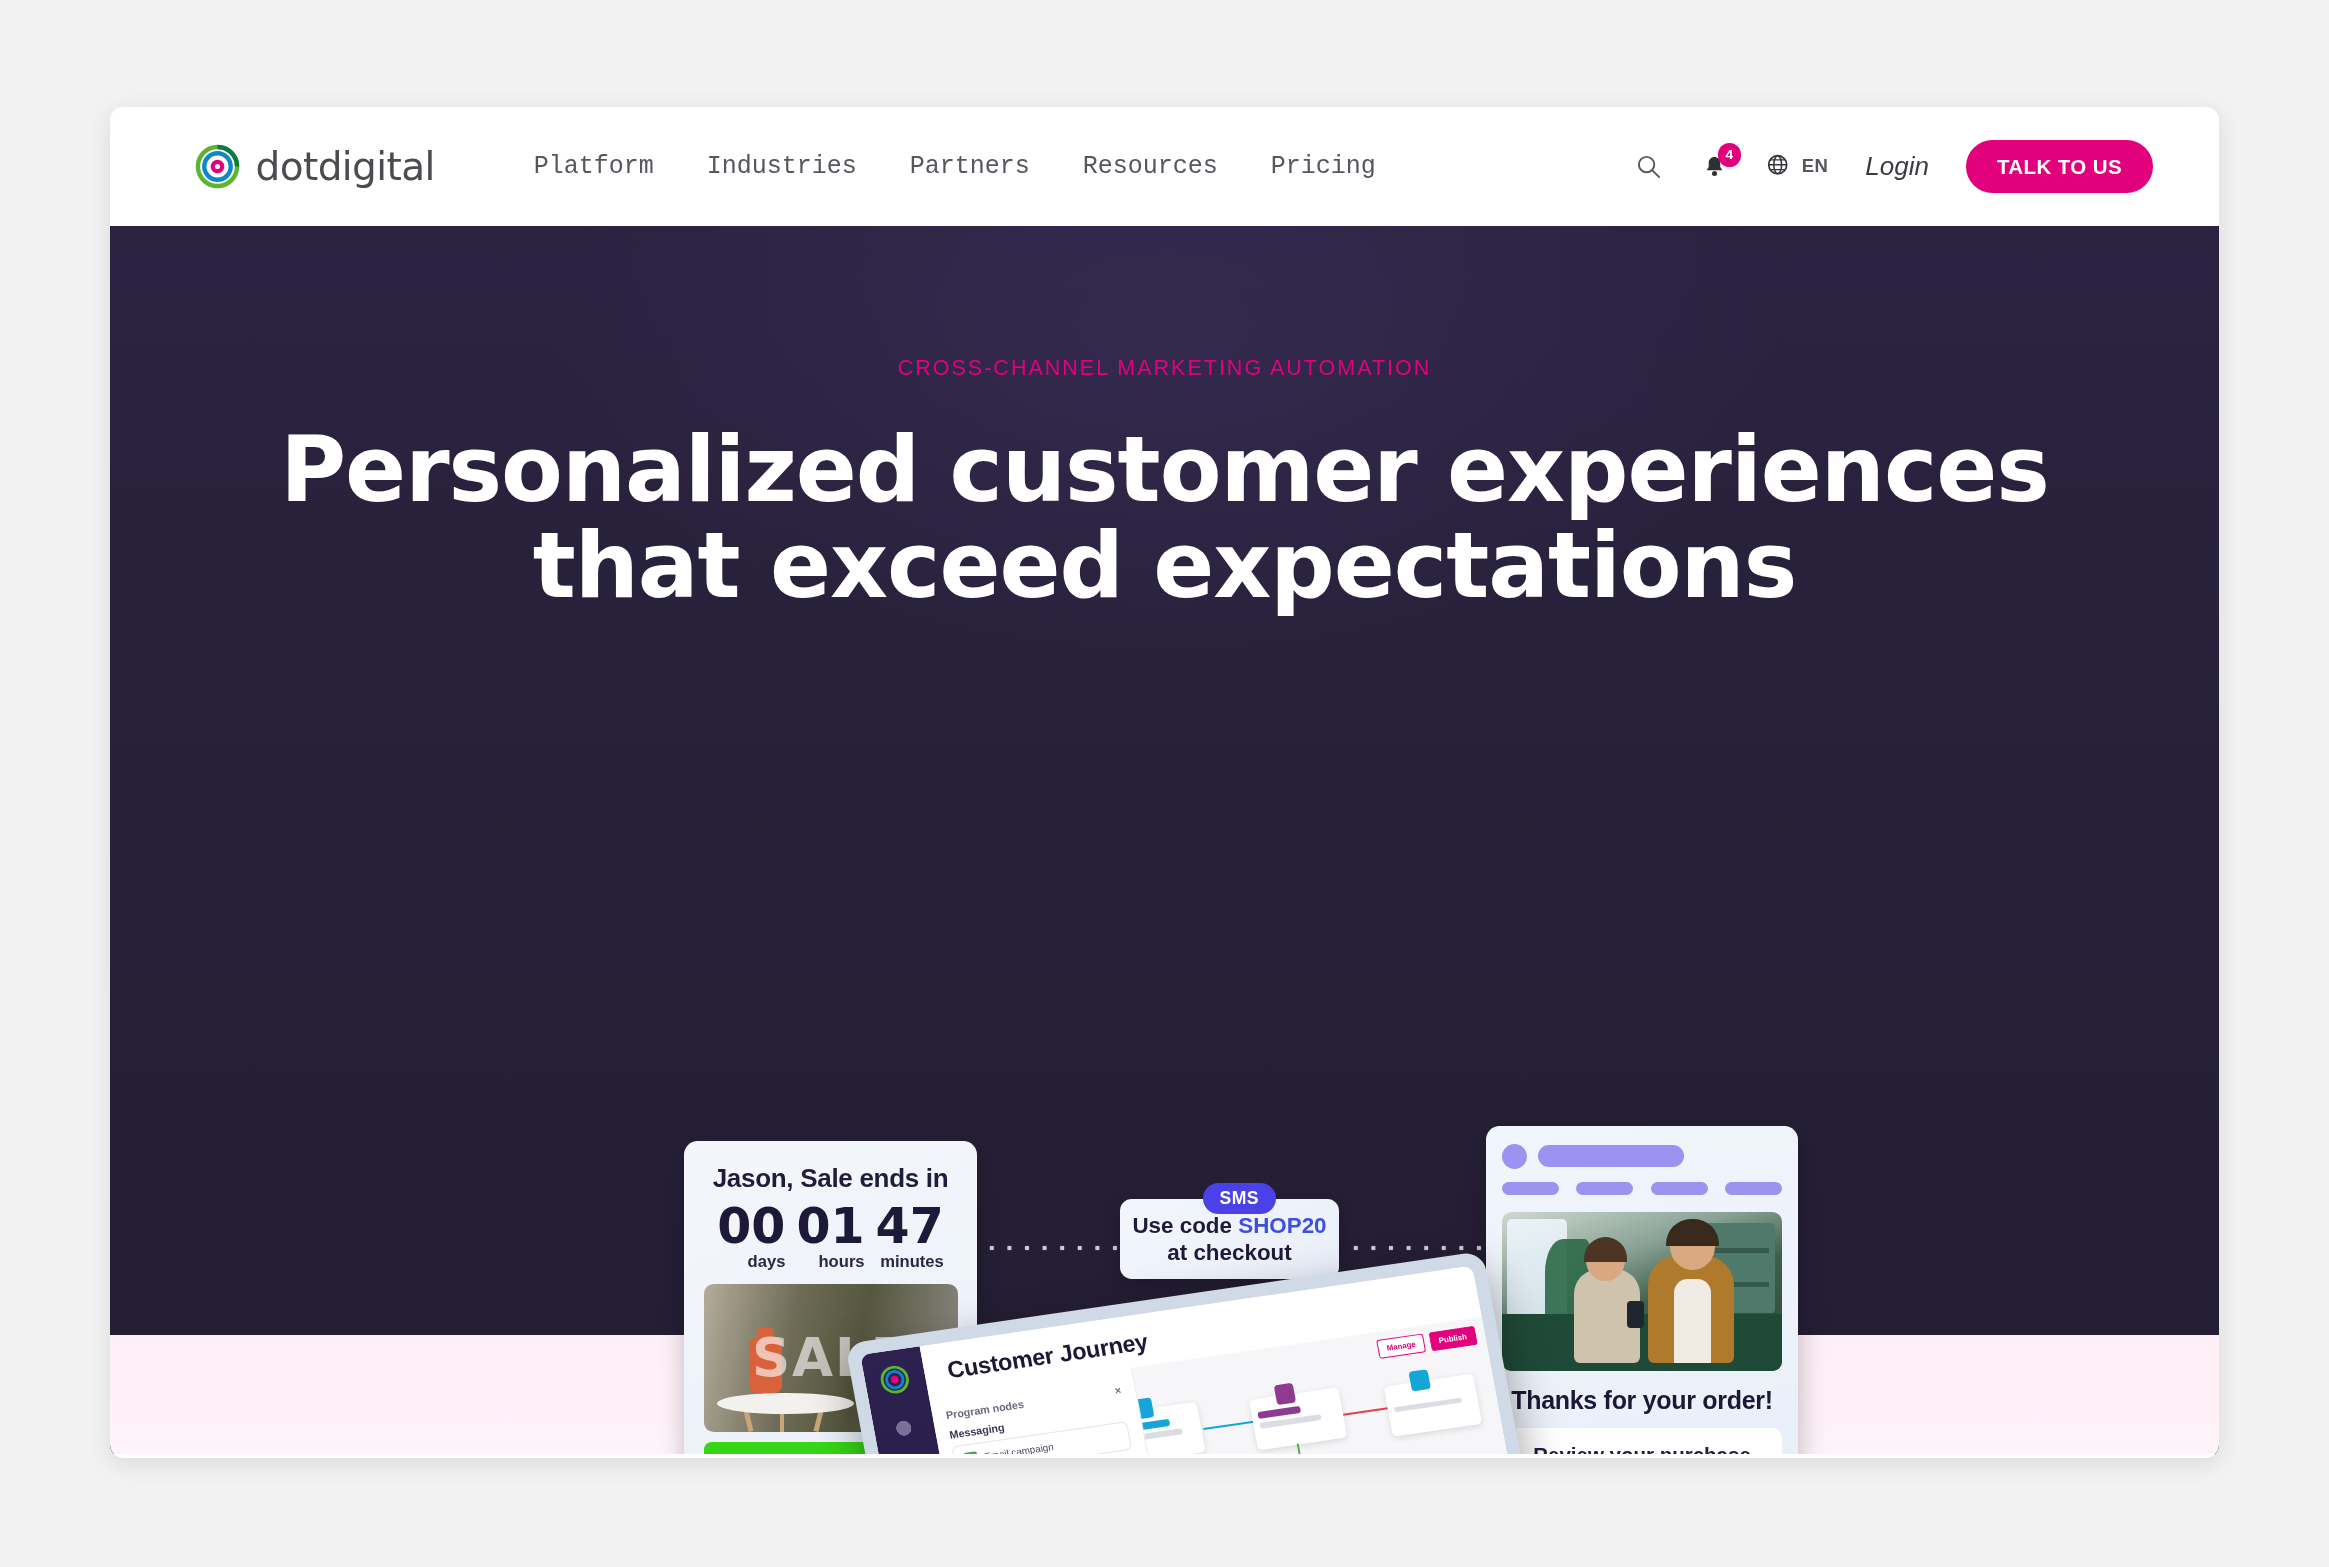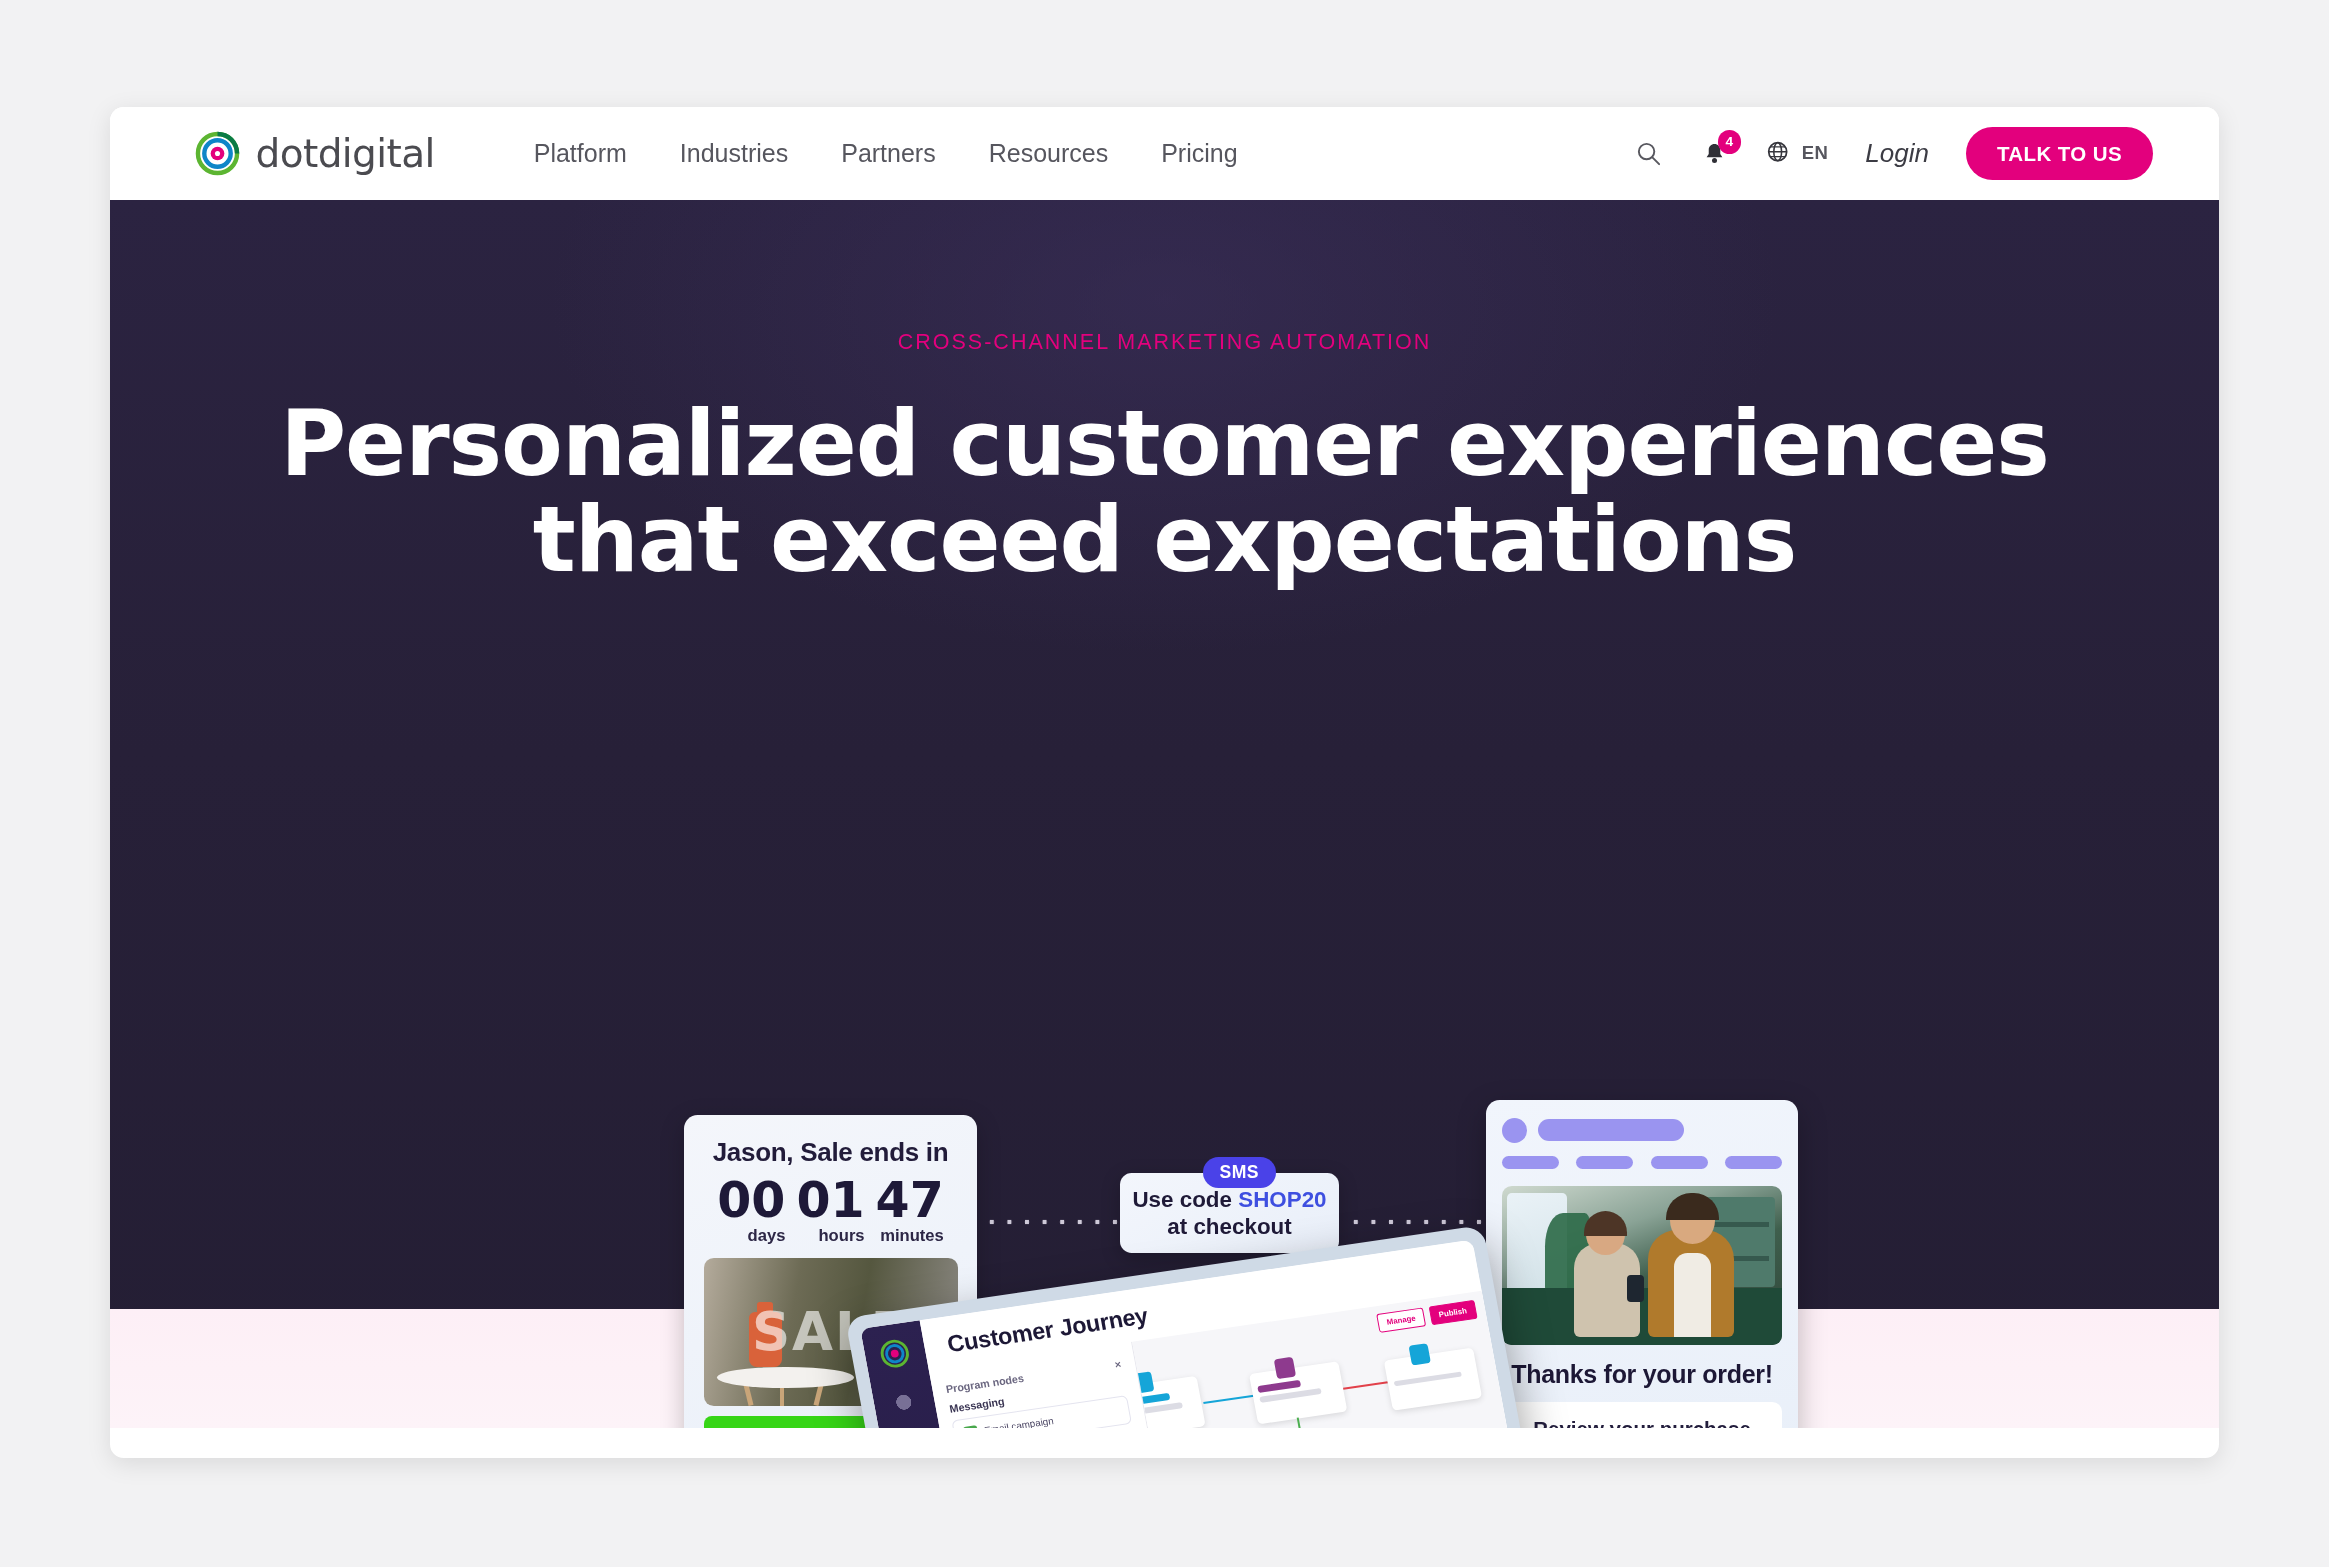--- a/index.html
+++ b/index.html
@@ -15,30 +15,30 @@
     width: 2109px; height: 1351px;
     background: #ffffff;
     border-radius: 13.7px;
     overflow: hidden;
     box-shadow: 0 5.9px 25px rgba(0,0,0,0.10);
   }
 
   
   .header {
     position: relative;
-    height: 93px;
+    height: 119px;
     background: #ffffff;
     display: flex;
     align-items: center;
     padding: 0 66px 0 85px;
   }
   .logo-wrap { display:flex; align-items:center; gap:15.6px; }
   .logo-mark { width: 45px; height: 45px; position: relative; flex: none; }
   .logo-text { font-size: 39px; color: #4b4b50; letter-spacing: -0.6px; font-family: "DejaVu Sans", sans-serif; font-weight: 400;}
-  .nav { display: flex; align-items:center; gap: 53px; margin-left: 99px; }
+  .nav { display: flex; align-items:center; gap: 53px; margin-left: 99px; font-family: Liberation Mono, monospace; }
   .nav-link {
     font-size: 25px; color: #56565e; white-space: nowrap; cursor: pointer;
   }
   .header-right { margin-left: auto; display:flex; align-items:center; gap: 37px; }
   .icon-btn { width: 29px; height: 29px; position: relative; cursor: pointer; display:flex; align-items:center; justify-content:center;}
   .bell-badge {
     position: absolute; top: -8.8px; right: -11.7px;
     width: 23.4px; height: 23.4px; border-radius: 50%;
     background: #e3007d; color: #fff; font-size: 13.7px; font-weight: bold;
     display:flex; align-items:center; justify-content:center;

